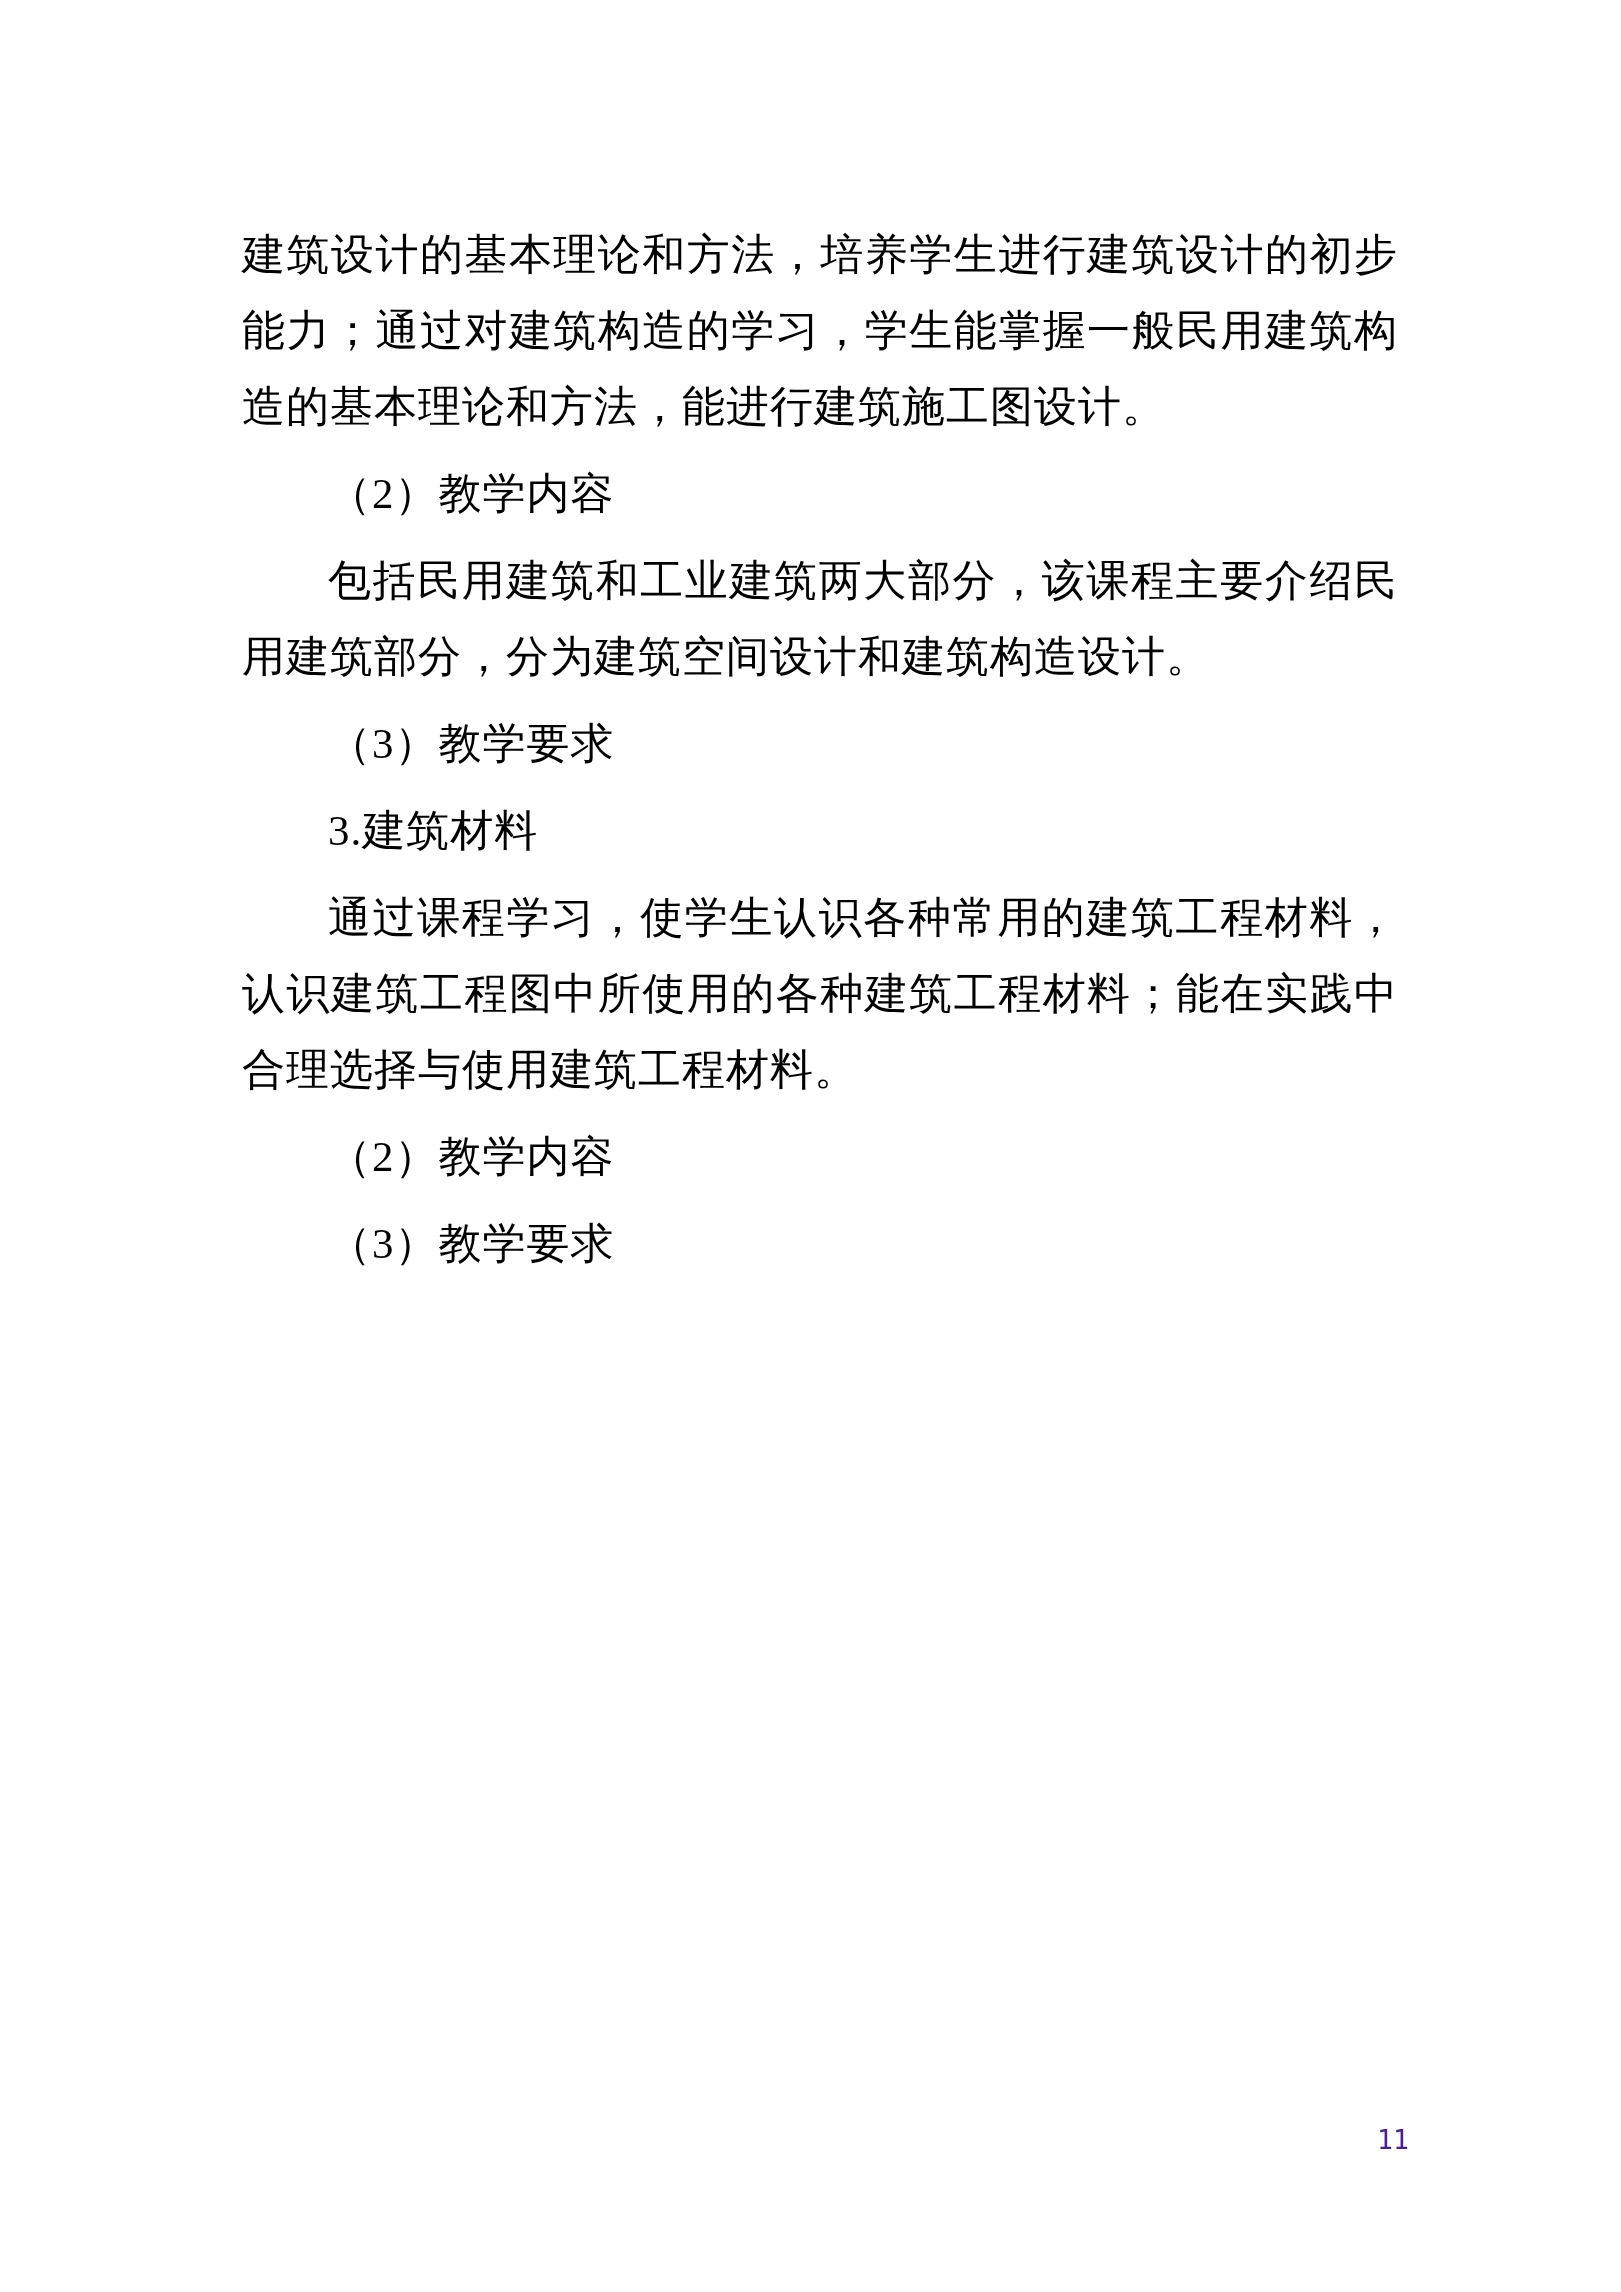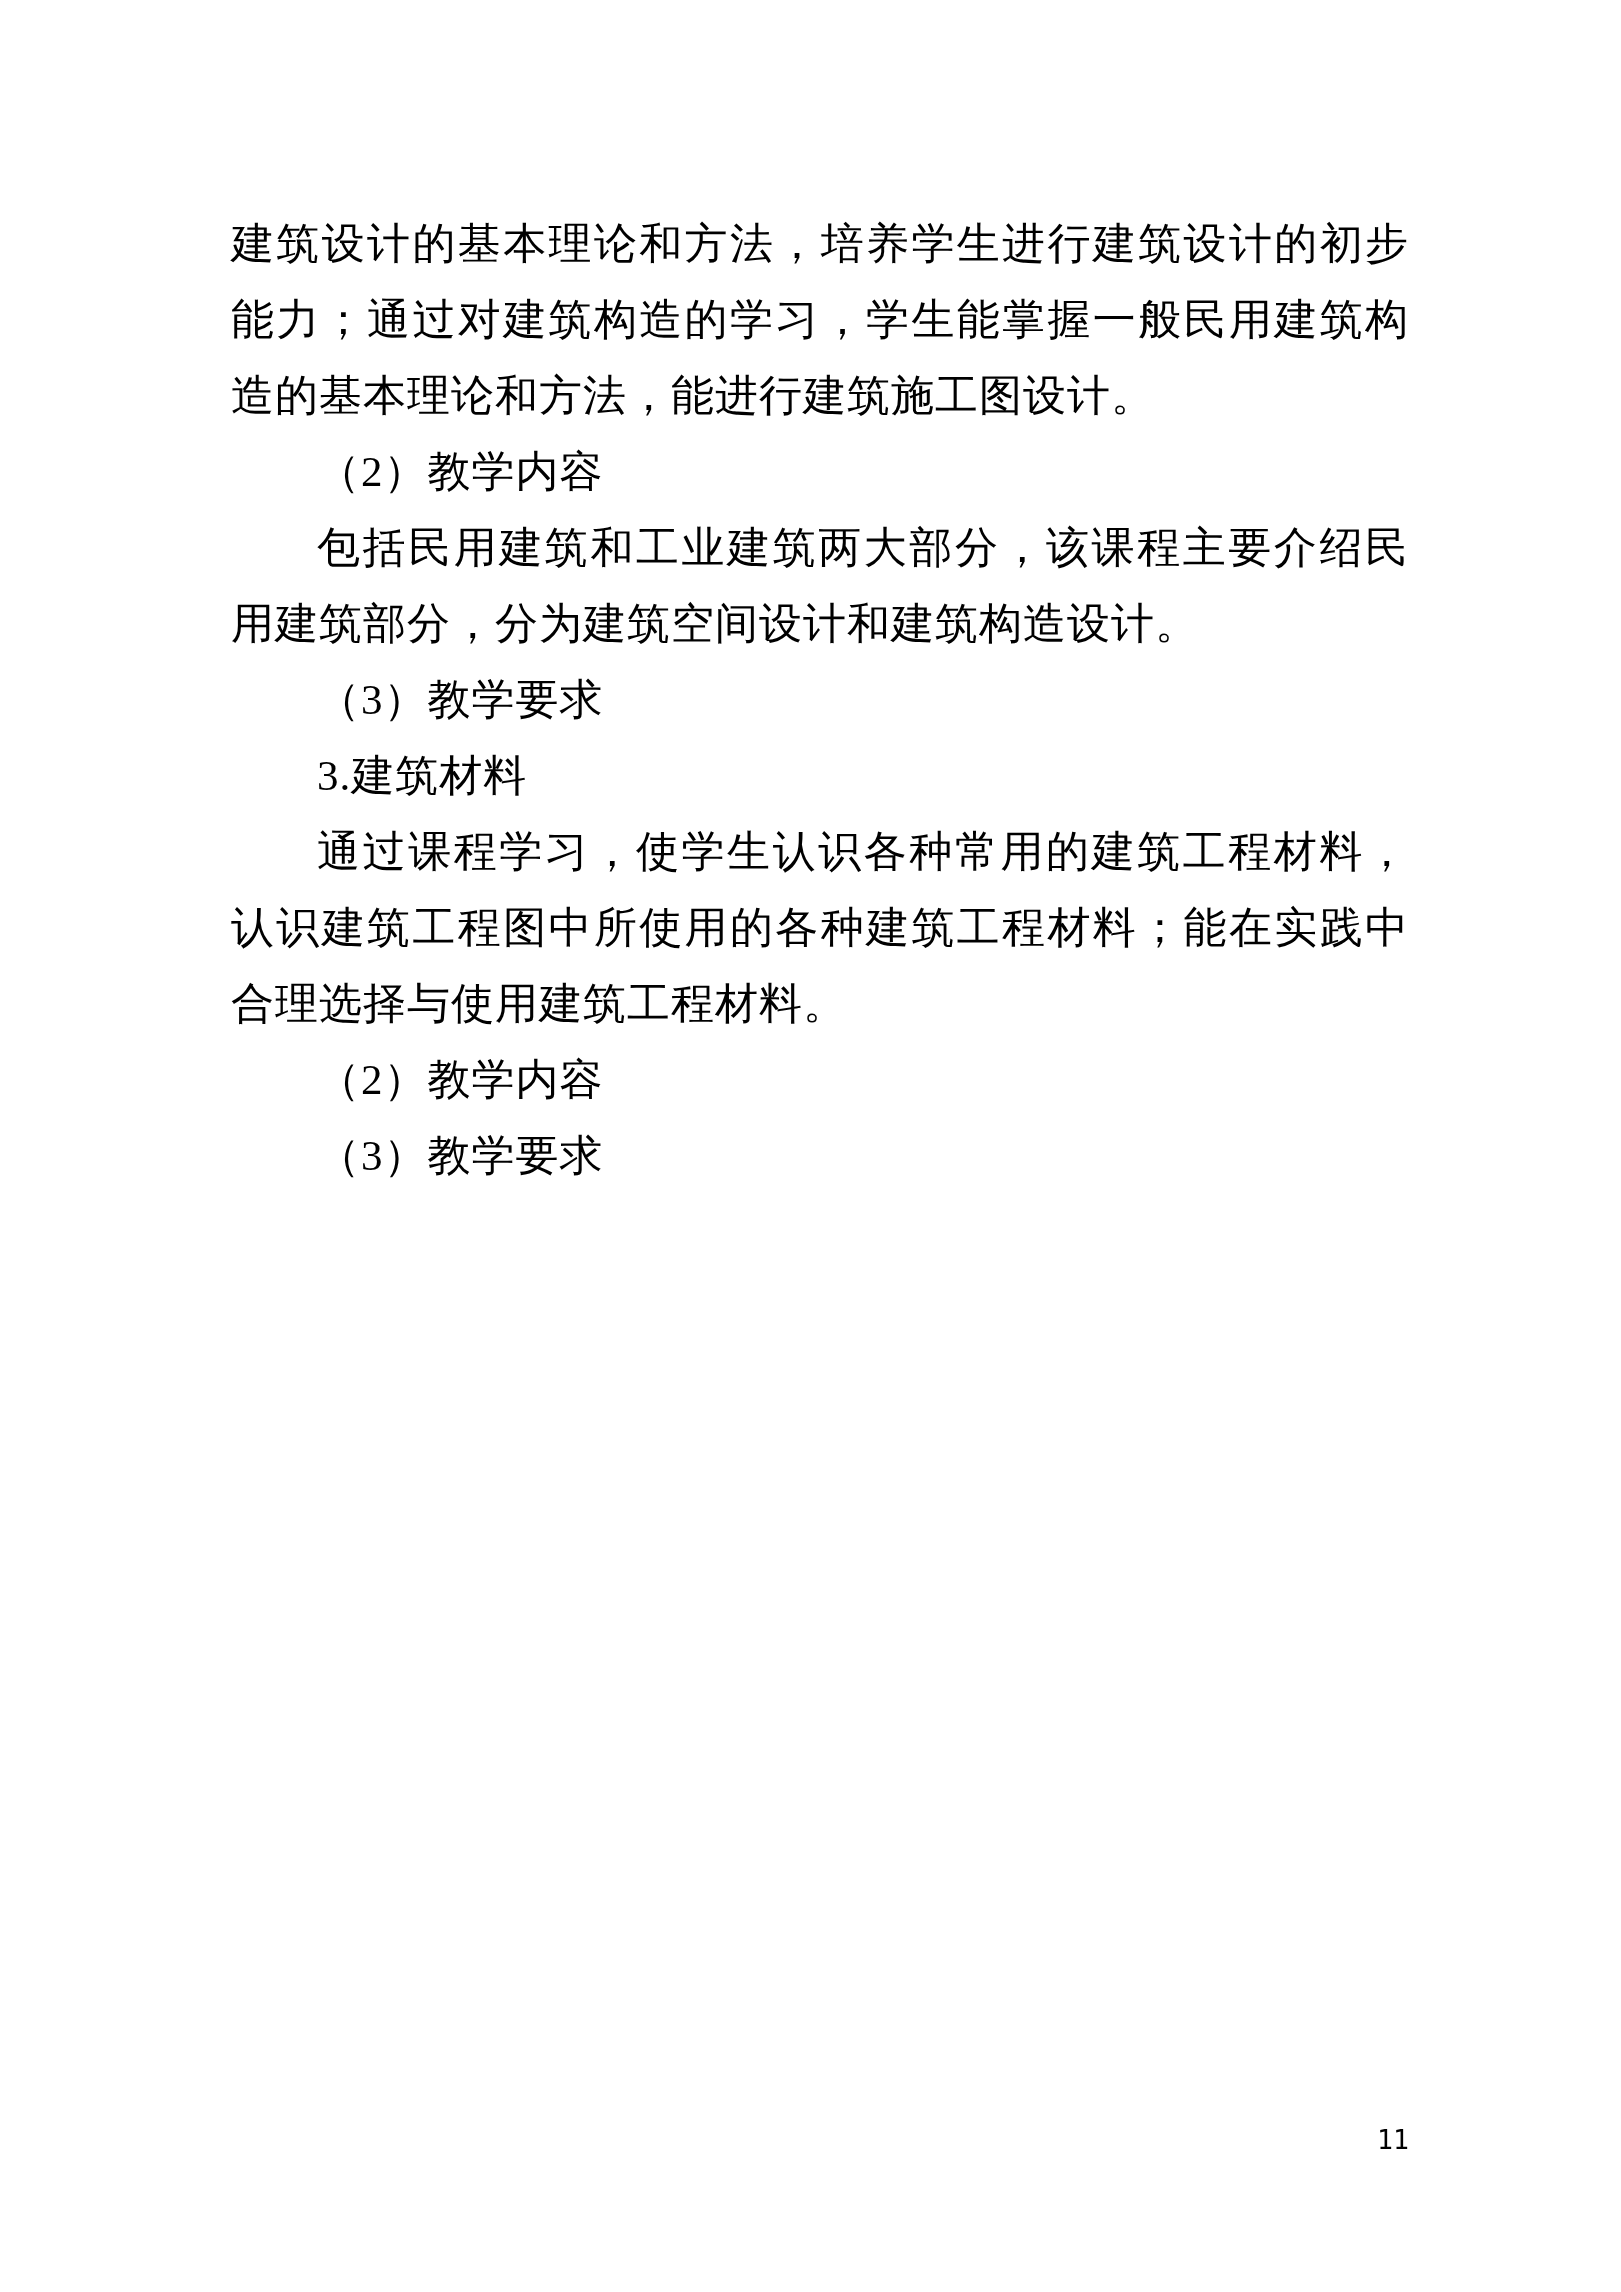--- a/index.html
+++ b/index.html
@@ -27,37 +27,37 @@
     top: 206px;
     width: 1178px;
     font-size: 43px;
     line-height: 76px;
     letter-spacing: 1px;
     text-align: justify;
     text-justify: inter-character;
     word-break: break-all;
   }
   .text-block p {
-    margin: 0;
+    margin: 11px;
   }
   .indent {
     text-indent: 2em;
   }
   .num-heading {
     font-weight: normal;
   }
   .page-number {
     position: absolute;
     left: 1377px;
     top: 2125px;
     font-family: "DejaVu Sans Mono", "Liberation Mono", monospace;
     font-size: 26.5px;
     line-height: 29px;
     letter-spacing: 0;
-    color: #000000;
+    color: #4c1d95;
   }
 </style>
 </head>
 <body>
 
 <div class="page">
 
   <div class="text-block">
     <p>建筑设计的基本理论和方法，培养学生进行建筑设计的初步能力；通过对建筑构造的学习，学生能掌握一般民用建筑构造的基本理论和方法，能进行建筑施工图设计。</p>
 

